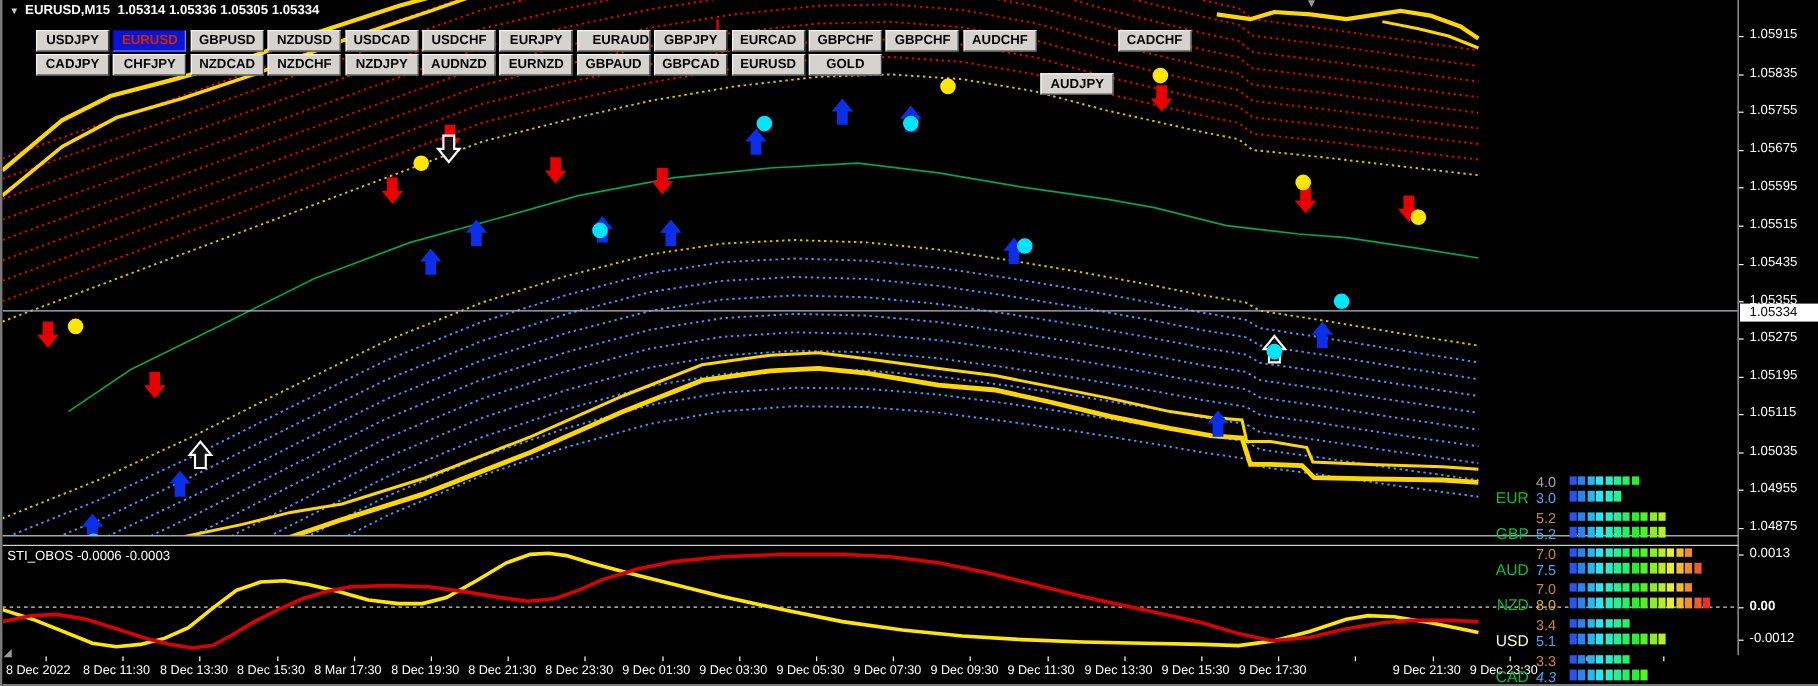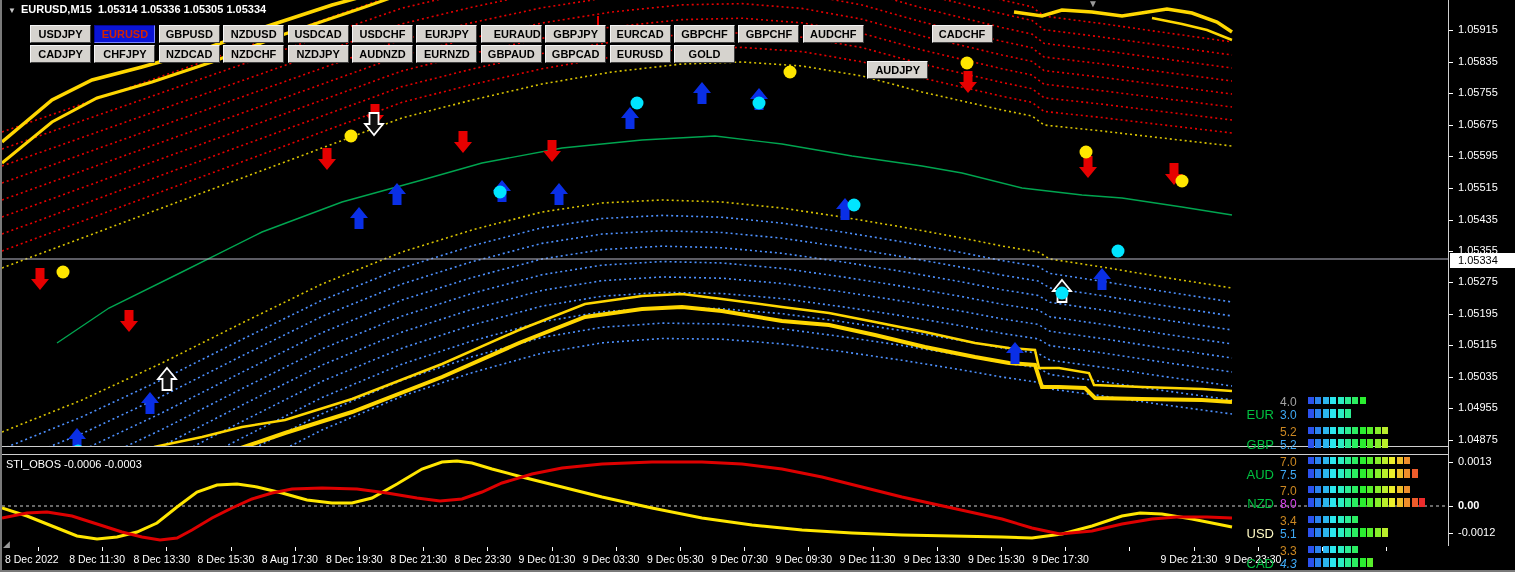--- a/index.html
+++ b/index.html
@@ -213,21 +213,21 @@
       <div class="m-seg" style="left: 119.8px; top: 273.6px; height: 9px; background: rgb(43, 238, 48);"></div>
       <div class="m-seg" style="left: 127.2px; top: 273.6px; height: 9px; background: rgb(87, 238, 43);"></div>
       <div class="m-seg" style="left: 134.6px; top: 273.6px; height: 9px; background: rgb(136, 238, 43);"></div>
       <div class="m-seg" style="left: 142px; top: 273.6px; height: 9px; background: rgb(186, 238, 43);"></div>
       <div class="m-seg" style="left: 149.4px; top: 273.6px; height: 9px; background: rgb(235, 238, 43);"></div>
       <div class="m-seg" style="left: 156.8px; top: 273.6px; height: 9px; background: rgb(238, 191, 43);"></div>
       <div class="m-seg" style="left: 164.2px; top: 273.6px; height: 9px; background: rgb(238, 142, 43);"></div>
       <div class="m-seg" style="left: 171.6px; top: 273.6px; height: 9px; background: rgb(238, 92, 43);"></div>
       <span class="m-name" style="left: 0px; top: 301.4px; color: rgb(0, 192, 64);">NZD</span>
       <span class="m-val" style="left: 40px; top: 289.4px; color: rgb(204, 136, 34);">7.0</span>
-      <span class="m-val" style="left: 40px; top: 302.4px; color: #d946ef;">8.0</span>
+      <span class="m-val" style="left: 40px; top: 302.4px; color: #eab308;">8.0</span>
       <div class="m-seg" style="left: 68px; top: 291.4px; height: 7px; background: rgb(43, 82, 238);"></div>
       <div class="m-seg" style="left: 75.4px; top: 291.4px; height: 7px; background: rgb(43, 131, 238);"></div>
       <div class="m-seg" style="left: 82.8px; top: 291.4px; height: 7px; background: rgb(43, 181, 238);"></div>
       <div class="m-seg" style="left: 90.2px; top: 291.4px; height: 7px; background: rgb(43, 230, 238);"></div>
       <div class="m-seg" style="left: 97.6px; top: 291.4px; height: 7px; background: rgb(43, 238, 196);"></div>
       <div class="m-seg" style="left: 105px; top: 291.4px; height: 7px; background: rgb(43, 238, 147);"></div>
       <div class="m-seg" style="left: 112.4px; top: 291.4px; height: 7px; background: rgb(43, 238, 97);"></div>
       <div class="m-seg" style="left: 119.8px; top: 291.4px; height: 7px; background: rgb(43, 238, 48);"></div>
       <div class="m-seg" style="left: 127.2px; top: 291.4px; height: 7px; background: rgb(87, 238, 43);"></div>
       <div class="m-seg" style="left: 134.6px; top: 291.4px; height: 7px; background: rgb(136, 238, 43);"></div>
@@ -340,21 +340,21 @@
       <span class="ax-label" style="top: 499px; font-weight: bold;">0.00</span>
       <div class="ax-tick" style="top: 506px;"></div>
       <span class="ax-label" style="top: 526px;">-0.0012</span>
       <div class="ax-tick" style="top: 533px;"></div>
     </div>
   <div id="time-axis">
       <span class="t-label" style="left: 3px;">8 Dec 2022</span>
       <span class="t-label" style="left: 67.2px;">8 Dec 11:30</span>
       <span class="t-label" style="left: 131.4px;">8 Dec 13:30</span>
       <span class="t-label" style="left: 195.6px;">8 Dec 15:30</span>
-      <span class="t-label" style="left: 259.8px;">8 Aug 17:30</span>
+      <span class="t-label" style="left: 259.8px;">8 Mar 17:30</span>
       <span class="t-label" style="left: 324px;">8 Dec 19:30</span>
       <span class="t-label" style="left: 388.2px;">8 Dec 21:30</span>
       <span class="t-label" style="left: 452.4px;">8 Dec 23:30</span>
       <span class="t-label" style="left: 516.6px;">9 Dec 01:30</span>
       <span class="t-label" style="left: 580.8px;">9 Dec 03:30</span>
       <span class="t-label" style="left: 645px;">9 Dec 05:30</span>
       <span class="t-label" style="left: 709.2px;">9 Dec 07:30</span>
       <span class="t-label" style="left: 773.4px;">9 Dec 09:30</span>
       <span class="t-label" style="left: 837.6px;">9 Dec 11:30</span>
       <span class="t-label" style="left: 901.8px;">9 Dec 13:30</span>

